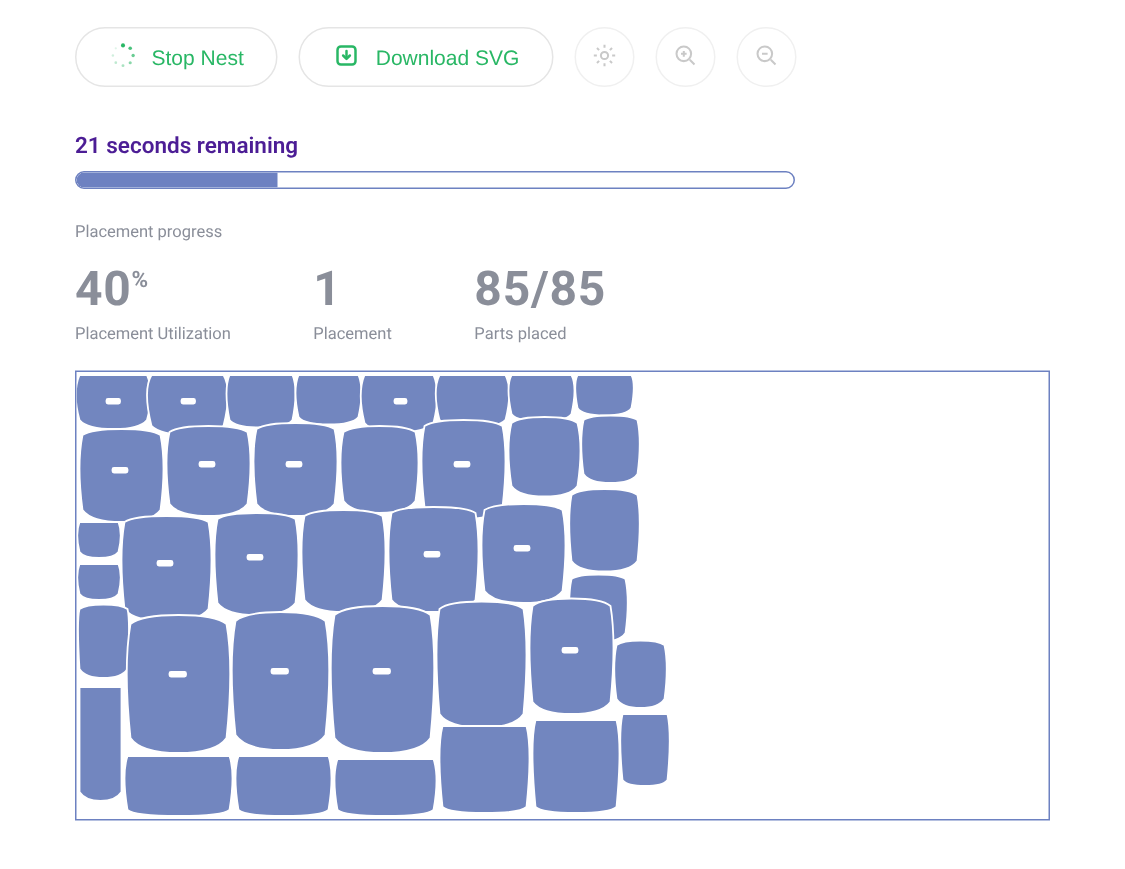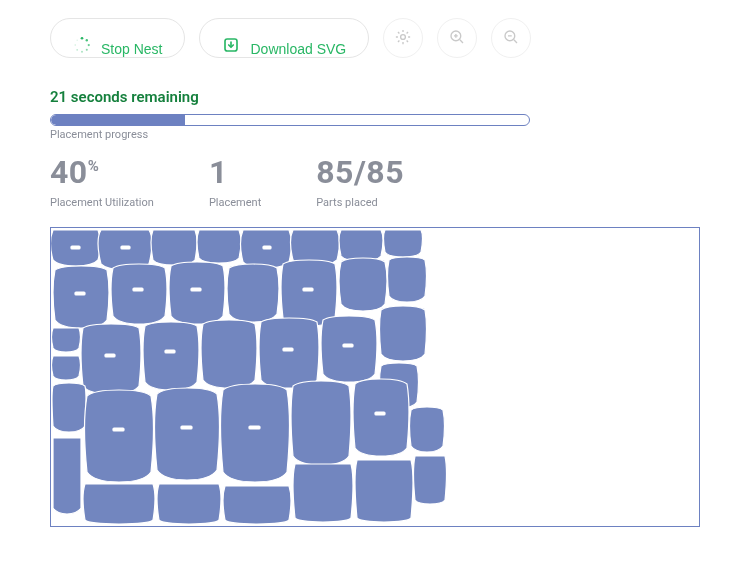--- a/index.html
+++ b/index.html
@@ -23,56 +23,56 @@
     border-radius: 22px;
     height: 40px;
     padding: 0 22px;
     display: flex;
     align-items: center;
     gap: 10px;
     font-size: 14px;
     font-weight: 500;
     cursor: pointer;
   }
-  .btn.green { color: #29b765; align-items: flex-end; }
+  .btn.green { color: #29b765; }
   .iconbtn {
     border: 1px solid #f0f0f0;
     background: #fff;
     border-radius: 50%;
     width: 40px;
     height: 40px;
     display: flex;
     align-items: center;
     justify-content: center;
     cursor: pointer;
     color: #c9c9c9;
   }
   .status-heading {
-    color: #15803d;
+    color: #4c1d95;
     font-weight: 600;
     font-size: 15px;
     margin-bottom: 8px;
   }
   .progress-track {
     width: 480px;
     height: 12px;
     border: 1px solid #6d81c1;
     border-radius: 7px;
     overflow: hidden;
     background: #fff;
   }
   .progress-fill {
     height: 100%;
     background: #6d81c1;
     border-radius: 7px 0 0 7px;
   }
   .progress-label {
     font-size: 11px;
     color: #8a8e99;
-    margin-top: 2px;
+    margin-top: 22px;
   }
   .metrics {
     display: flex;
     gap: 55px;
     margin-top: 14px;
     margin-bottom: 18px;
   }
   .metric-value {
     font-size: 32px;
     font-weight: 700;

